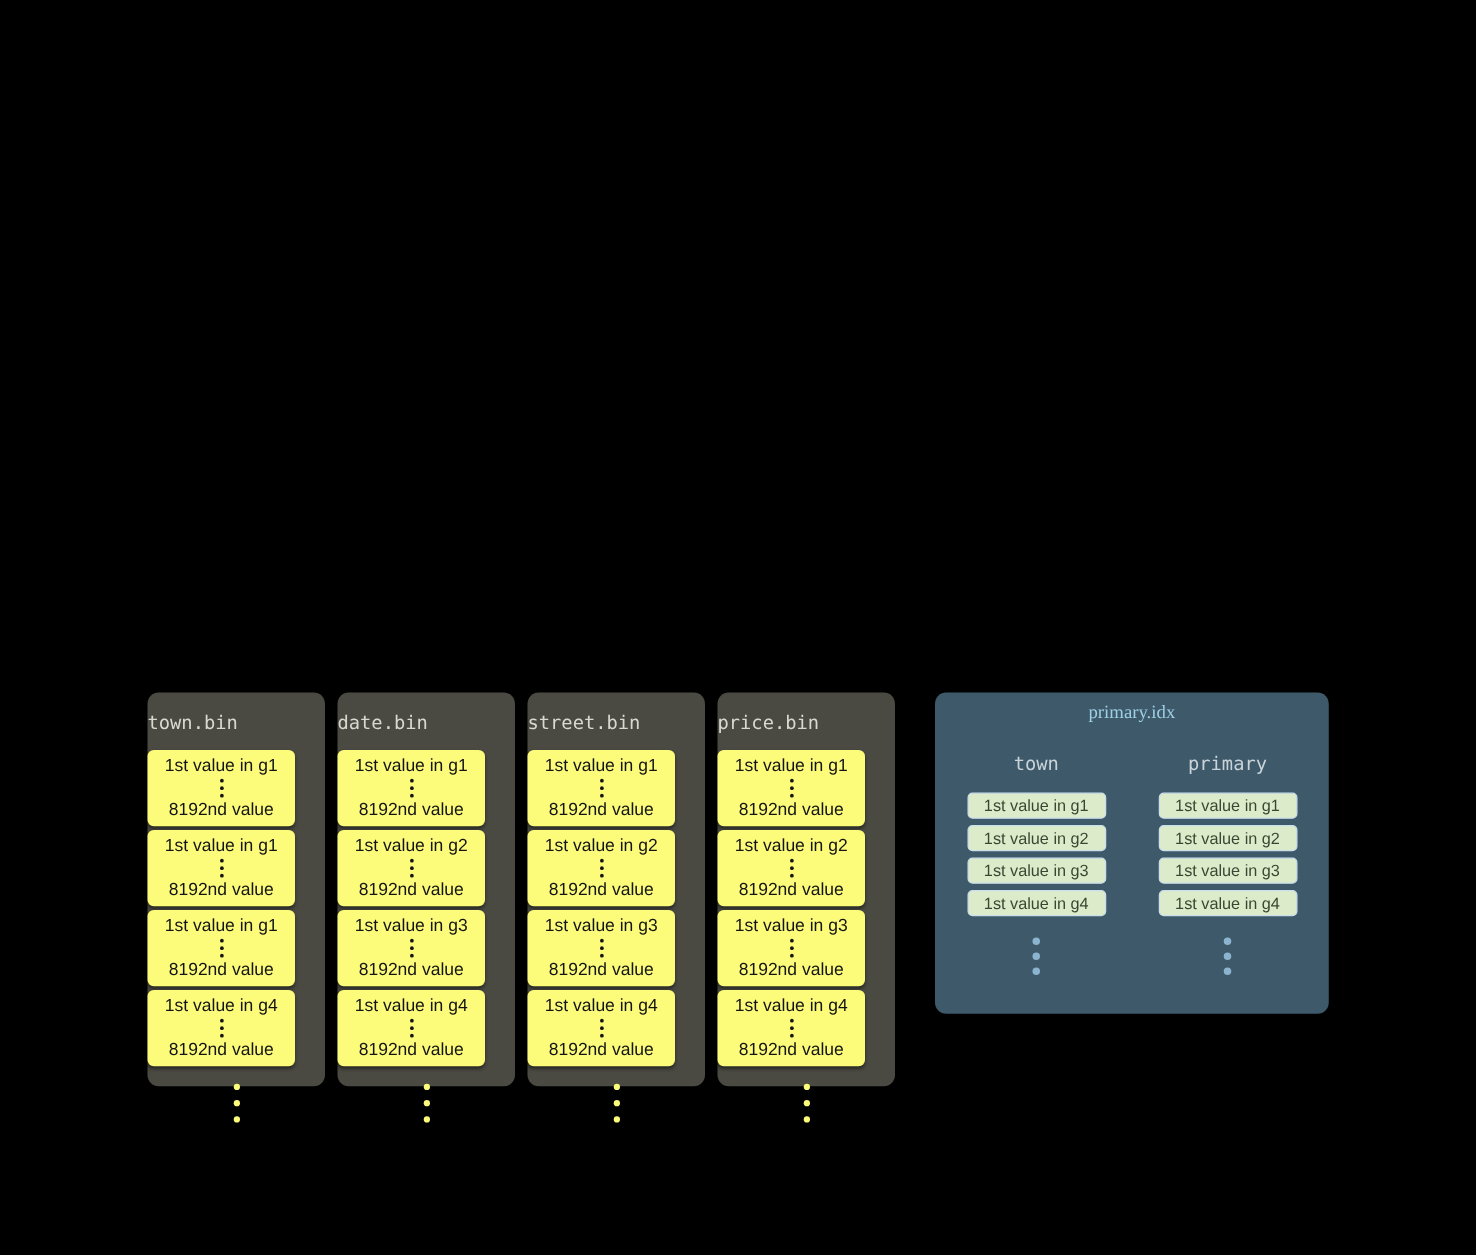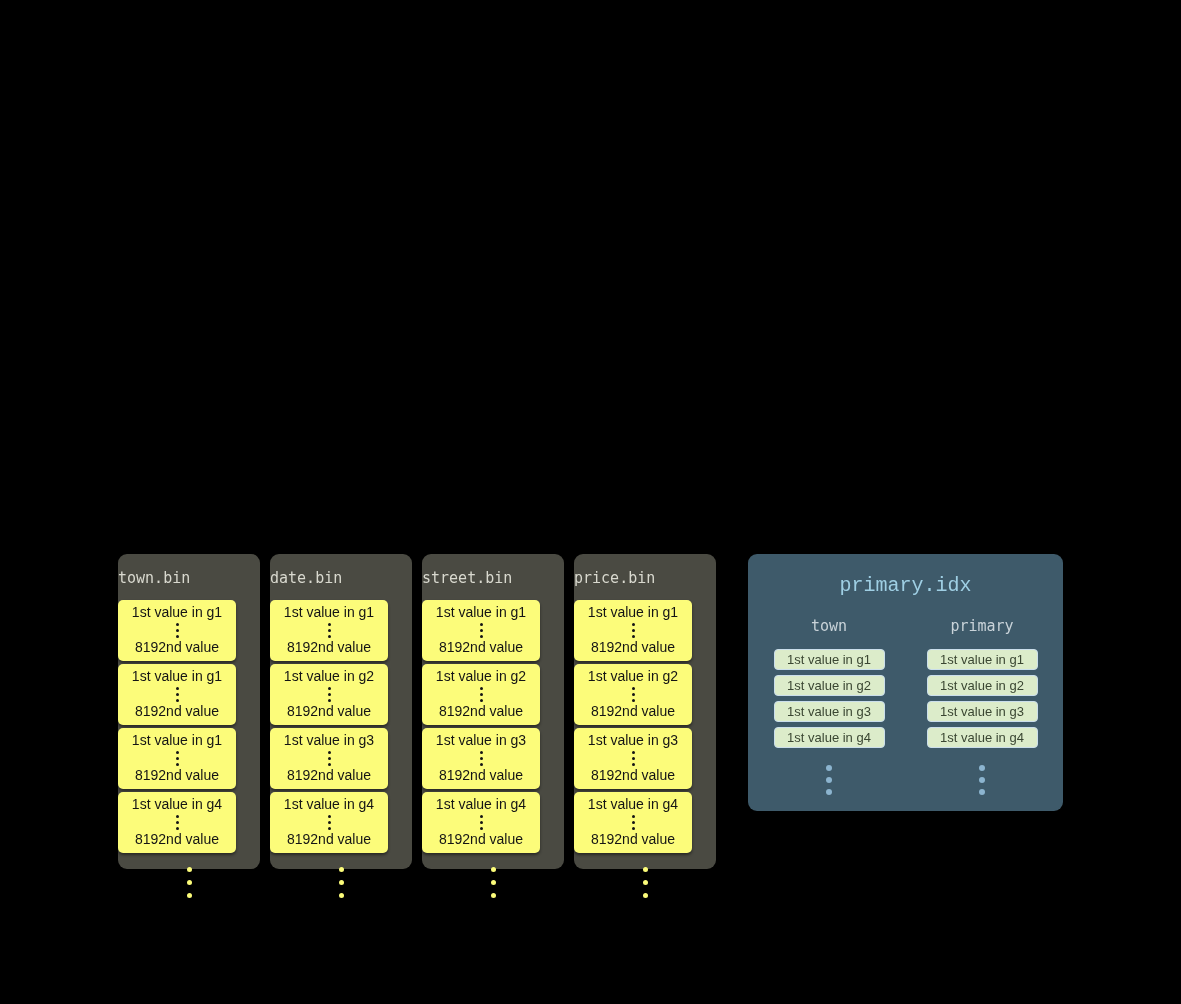--- a/index.html
+++ b/index.html
@@ -91,25 +91,25 @@
     left: 748px;
     top: 554px;
     width: 315px;
     height: 257px;
     background: var(--index-panel-bg);
     border-radius: 9px;
     box-sizing: border-box;
   }
   .idx-title {
     text-align: center;
-    font-family: Liberation Mono, monospace;
-    font-size: 20px;
+    font-family: Liberation Serif, serif;
+    font-size: 15px;
     line-height: 15px;
     color: var(--index-title-text);
-    margin-top: 24px;
+    margin-top: 9px;
     white-space: nowrap;
   }
   .idx-cols {
     display: flex;
     justify-content: center;
     gap: 42px;
     margin-top: 26px;
   }
   .idx-col {
     display: flex;

